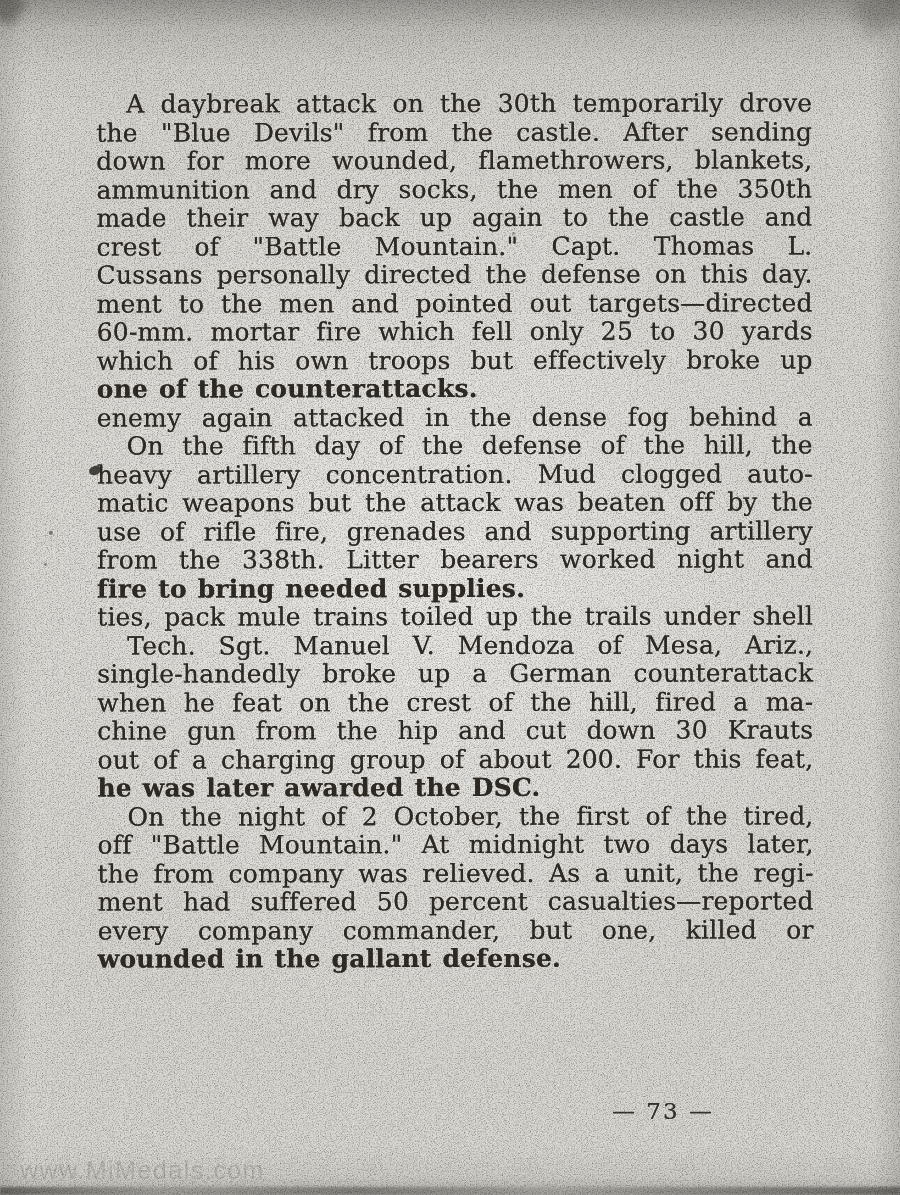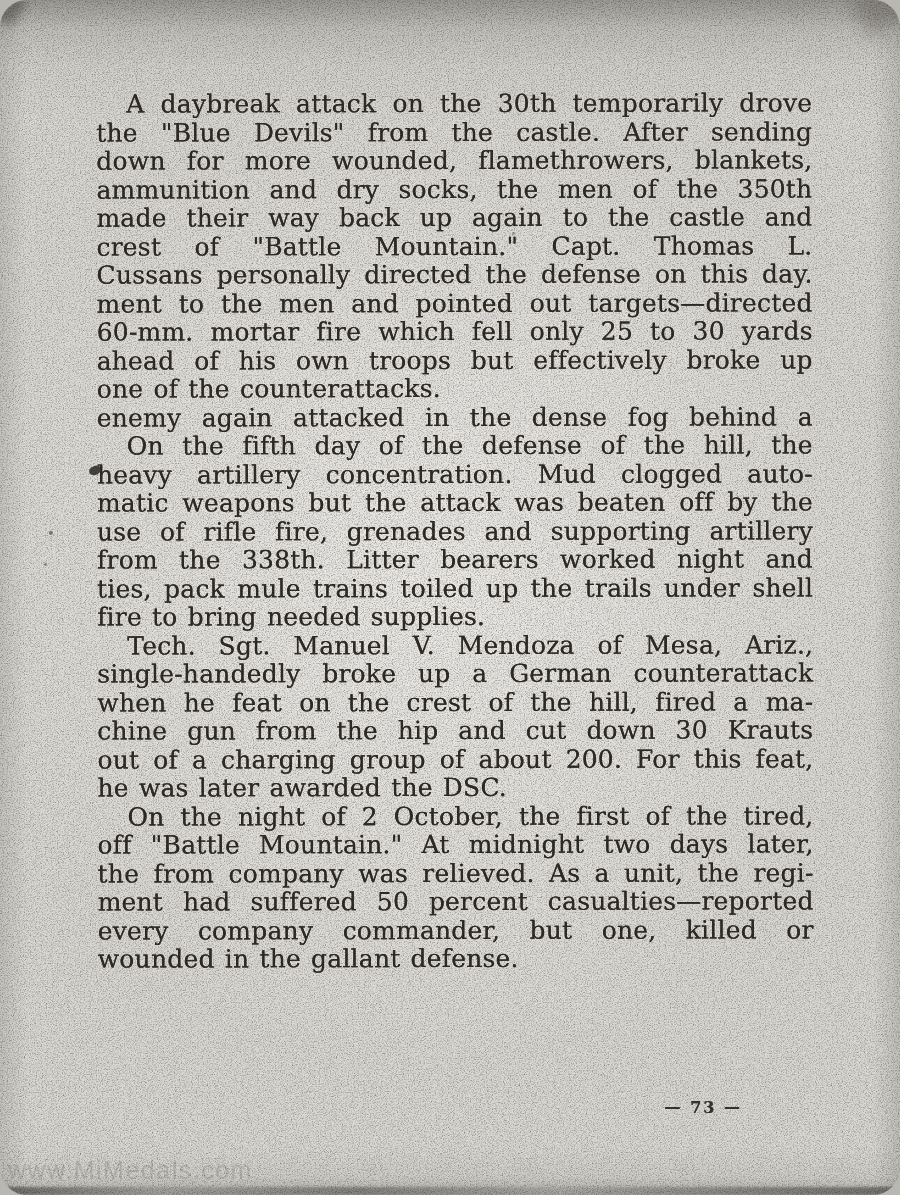--- a/index.html
+++ b/index.html
@@ -12,21 +12,20 @@
     width: 900px;
     height: 1195px;
     overflow: hidden;
     background-color: #d9d7d1;
     background-image:
       linear-gradient(180deg, rgba(105,103,98,0.55) 0%, rgba(140,138,132,0.30) 2.5%, rgba(175,173,167,0.16) 5.5%, rgba(0,0,0,0) 10%),
       linear-gradient(0deg, rgba(100,98,93,0.35) 0%, rgba(130,128,122,0.12) 1.5%, rgba(0,0,0,0) 4%),
       linear-gradient(90deg, rgba(120,118,112,0.22) 0%, rgba(0,0,0,0) 3%, rgba(0,0,0,0) 97%, rgba(120,118,112,0.25) 100%),
       radial-gradient(ellipse 70% 55% at 48% 48%, rgba(255,255,255,0.45) 0%, rgba(255,255,255,0.18) 45%, rgba(0,0,0,0) 75%);
     font-family: "DejaVu Serif", "Liberation Serif", serif;
-    border-radius: 27px;
   }
   .grain {
     position: absolute;
     top: 0; left: 0;
     width: 900px; height: 1195px;
     pointer-events: none;
   }
   .text-block {
     position: absolute;
     left: 97px;
@@ -41,36 +40,35 @@
     transform: rotate(-0.1deg);
   }
   .paragraph { margin: 0; }
   .line {
     text-align: justify;
     text-align-last: justify;
     white-space: nowrap;
     height: 28.5px;
   }
   .line.first { text-indent: 30px; }
-  .line.last  { text-align-last: left; }
+  .line.last  { text-align-last: left; font-weight: bold; }
   .page-number {
     position: absolute;
     left: 612px;
     top: 1098px;
     width: 130px;
-    text-align: right;
-    font-size: 16px;
+    text-align: left;
+    font-size: 23px;
     color: #3a352e;
     letter-spacing: 2px;
     text-shadow: 0 0 0.5px rgba(40,36,30,0.7);
-    font-weight: bold;
   }
   .watermark {
     position: absolute;
-    left: 8px;
+    left: 20px;
     top: 1156px;
     font-family: "Liberation Sans", sans-serif;
     font-size: 25px;
     letter-spacing: 1.5px;
     color: #8f8d88;
     opacity: 0.38;
   }
   .bottom-streak {
     position: absolute;
     left: 0; right: 0; bottom: 0;
@@ -121,32 +119,32 @@
       <div class="paragraph">
         <div class="line first">A daybreak attack on the 30th temporarily drove</div>
         <div class="line">the "Blue Devils" from the castle. After sending</div>
         <div class="line">down for more wounded, flamethrowers, blankets,</div>
         <div class="line">ammunition and dry socks, the men of the 350th</div>
         <div class="line">made their way back up again to the castle and</div>
         <div class="line">crest of "Battle Mountain." Capt. Thomas L.</div>
         <div class="line">Cussans personally directed the defense on this day.</div>
         <div class="line">ment to the men and pointed out targets—directed</div>
         <div class="line">60-mm. mortar fire which fell only 25 to 30 yards</div>
-        <div class="line">ahead of his own troops but effectively broke up</div>
+        <div class="line">which of his own troops but effectively broke up</div>
         <div class="line last">one of the counterattacks.</div>
       </div>
       <div class="paragraph">
         <div class="line">enemy again attacked in the dense fog behind a</div>
         <div class="line first">On the fifth day of the defense of the hill, the</div>
         <div class="line">heavy artillery concentration. Mud clogged auto-</div>
         <div class="line">matic weapons but the attack was beaten off by the</div>
         <div class="line">use of rifle fire, grenades and supporting artillery</div>
         <div class="line">from the 338th. Litter bearers worked night and</div>
+        <div class="line last">fire to bring needed supplies.</div>
         <div class="line">ties, pack mule trains toiled up the trails under shell</div>
-        <div class="line last">fire to bring needed supplies.</div>
       </div>
       <div class="paragraph">
         <div class="line first">Tech. Sgt. Manuel V. Mendoza of Mesa, Ariz.,</div>
         <div class="line">single-handedly broke up a German counterattack</div>
         <div class="line">when he feat on the crest of the hill, fired a ma-</div>
         <div class="line">chine gun from the hip and cut down 30 Krauts</div>
         <div class="line">out of a charging group of about 200. For this feat,</div>
         <div class="line last">he was later awarded the DSC.</div>
       </div>
       <div class="paragraph">

